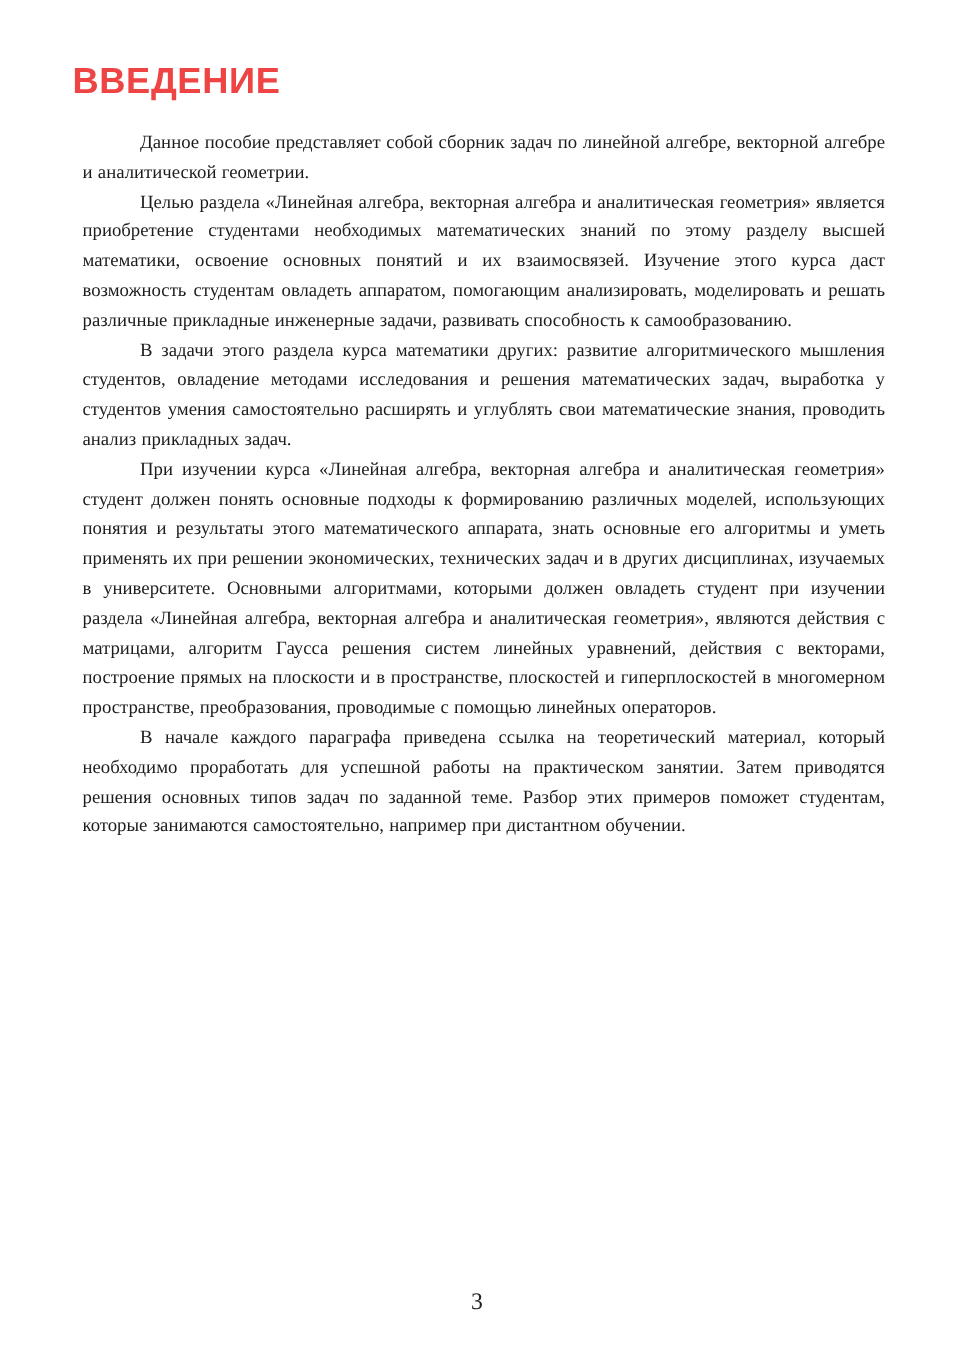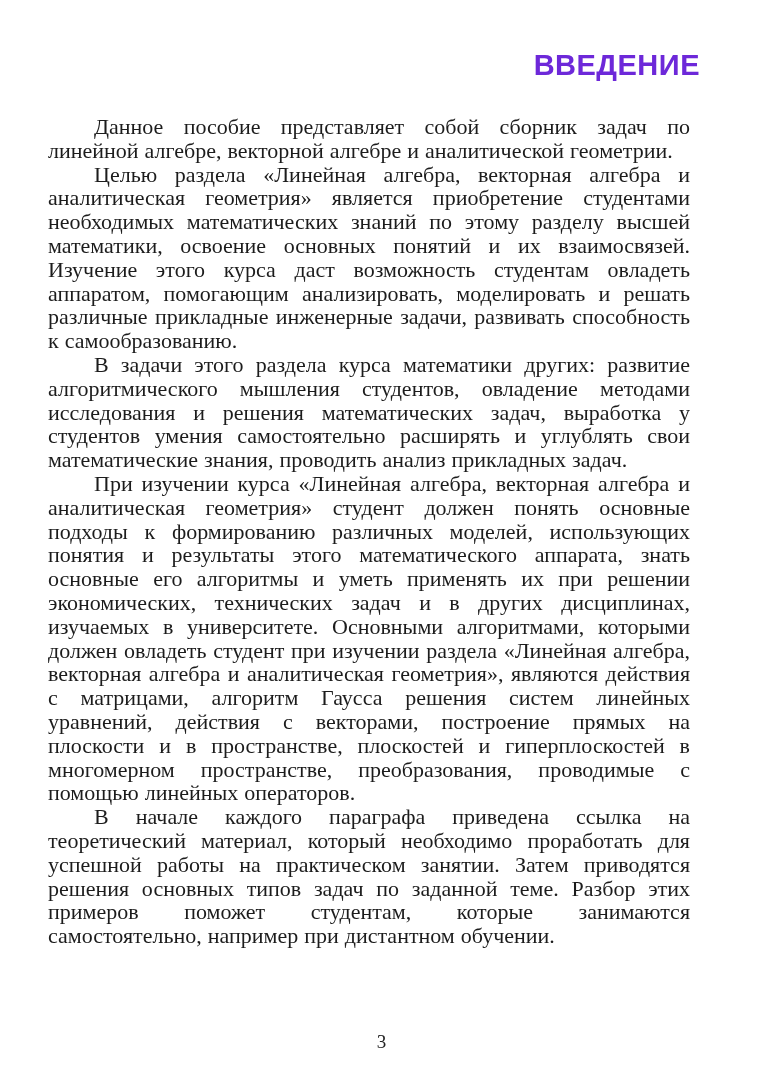--- a/index.html
+++ b/index.html
@@ -19,39 +19,38 @@
     background: #ffffff;
     color: #1c1c1c;
     font-family: "Liberation Serif", "DejaVu Serif", serif;
   }
   .chapter-title {
     position: absolute;
     top: 49px;
     left: 58px;
     width: 642px;
     margin: 0;
-    text-align: right;
+    text-align: left;
     font-family: "Liberation Sans", "DejaVu Sans", sans-serif;
     font-size: 29px;
     font-weight: 700;
     letter-spacing: 0.5px;
-    color: #6d28d9;
+    color: #ef4444;
   }
   .text-block {
     position: absolute;
     top: 103px;
-    left: 48px;
+    left: 66px;
     width: 642px;
-    font-size: 22px;
+    font-size: 15px;
     line-height: 23.8px;
     text-align: justify;
     hyphens: auto;
     -webkit-hyphens: auto;
     word-spacing: 0.5px;
-    margin-top: 12px;
   }
   .para {
     margin: 0;
     padding: 0;
     text-indent: 46px;
   }
   .folio {
     position: absolute;
     top: 1031px;
     left: 0;

